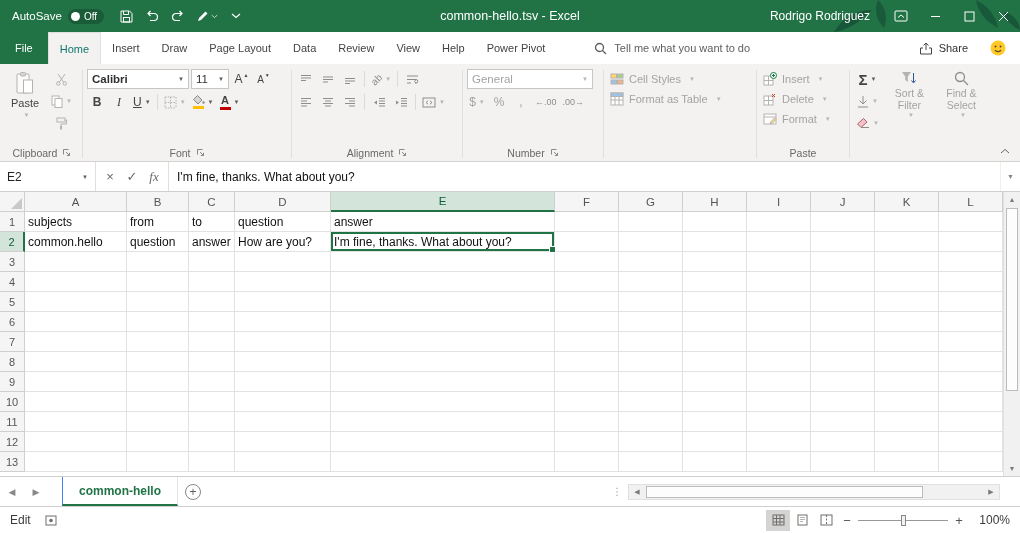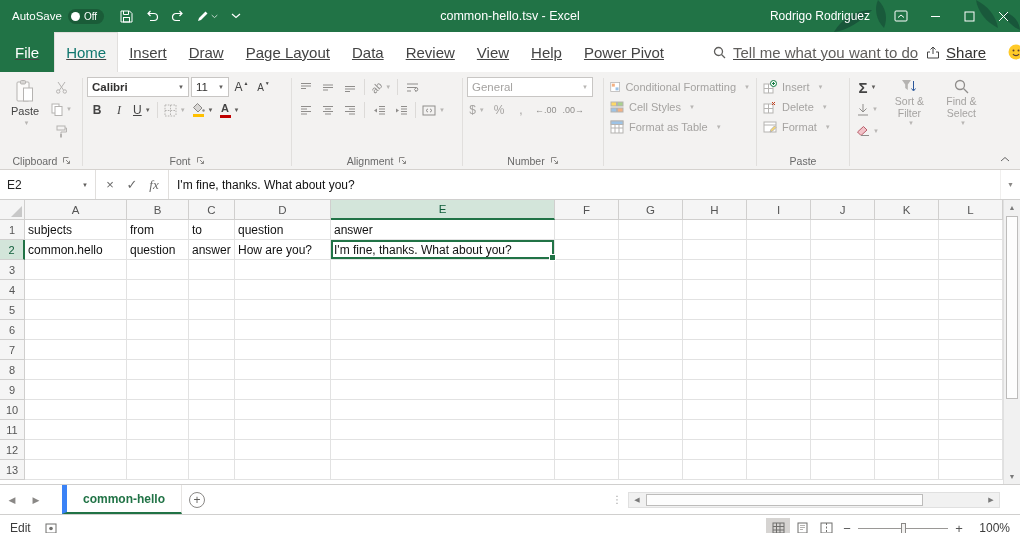--- a/index.html
+++ b/index.html
@@ -14,21 +14,21 @@
   .knob{width:9px;height:9px;border-radius:50%;background:#fff;display:inline-block;}
   .qat{display:flex;align-items:center;gap:2px;z-index:1;}
   .qbtn{width:24px;height:26px;display:flex;align-items:center;justify-content:center;}
   .qbtn.wide{width:30px;gap:2px;}
   .wtitle{position:absolute;left:50%;transform:translateX(-50%);font-size:12.5px;white-space:nowrap;z-index:1;}
   .tb-right{margin-left:auto;display:flex;align-items:center;height:100%;z-index:1;}
   .user{font-size:12px;margin-right:14px;}
   .wbtn{width:34px;height:32px;display:flex;align-items:center;justify-content:center;}
 
   
-  .tabrow{height:40px;background:#fff;display:flex;align-items:stretch;font-size:15px;color:#444;text-decoration:underline;}
+  .tabrow{height:32px;background:#fff;display:flex;align-items:stretch;font-size:11px;color:#444;}
   .tab{padding:0 11px;display:flex;align-items:center;white-space:nowrap;}
   .tab.file{background:#217346;color:#fff;padding:0 15px;}
   .tab.active{background:#f3f2f1;color:#0f766e;border:1px solid #e1dfdd;border-bottom:none;}
   .tellme{display:flex;align-items:center;gap:7px;color:#605e5c;margin-left:38px;white-space:nowrap;}
   .trspacer{flex:1;min-width:8px;}
   .sharebtn{display:flex;align-items:center;gap:6px;margin-right:22px;color:#323130;}
   .feedback{display:flex;align-items:center;margin-right:14px;}
 
   
   .ribbon{height:98px;background:#f3f2f1;border-bottom:1px solid #d5d2cf;display:flex;position:relative;padding:3px 0 0 2px;overflow:hidden;}
@@ -85,21 +85,21 @@
   .cell.active{box-shadow:inset 0 0 0 2px #217346;overflow:visible;position:relative;z-index:2;}
   .cell.active::after{content:"";position:absolute;right:-2px;bottom:-2px;width:5px;height:5px;background:#217346;border:1px solid #fff;}
   .vscroll{position:absolute;right:0;top:0;bottom:0;width:17px;background:#f1f1f1;border-left:1px solid #e0e0e0;display:flex;flex-direction:column;align-items:center;}
   .sarrow{height:15px;display:flex;align-items:center;justify-content:center;font-size:7px;color:#7a7a7a;width:100%;}
   .vtrack{flex:1;width:100%;position:relative;}
   .vthumb{position:absolute;top:1px;left:2px;right:2px;height:72%;background:#fdfdfd;border:1px solid #bdbcbb;}
 
   
   .sheetbar{height:30px;background:#fff;border-top:1px solid #d0cfce;display:flex;align-items:stretch;font-size:12px;}
   .snav{width:24px;display:flex;align-items:center;justify-content:center;color:#8a8886;font-size:9px;}
-  .sheettab{margin-left:14px;padding:0 16px;display:flex;align-items:center;color:#217346;font-weight:700;border-left:5px solid #3b82f6;border-right:1px solid #e6e4e2;border-bottom:2px solid #217346;background:#fff;}
+  .sheettab{margin-left:14px;padding:0 16px;display:flex;align-items:center;color:#217346;font-weight:700;border-left:1px solid #3b82f6;border-right:1px solid #e6e4e2;border-bottom:2px solid #217346;background:#fff;}
   .addsheet{width:30px;display:flex;align-items:center;justify-content:center;}
   .addcirc{width:16px;height:16px;border:1px solid #8a8886;border-radius:50%;display:flex;align-items:center;justify-content:center;color:#5f5e5c;font-size:12px;line-height:1;}
   .sbspacer{flex:1;}
   .dots{display:flex;align-items:center;color:#a0a0a0;font-size:10px;padding:0 6px;}
   .hscroll{width:372px;margin-right:20px;display:flex;align-items:center;background:#f1f1f1;border:1px solid #e0e0e0;height:16px;align-self:center;}
   .harrow{width:16px;display:flex;align-items:center;justify-content:center;font-size:7px;color:#7a7a7a;}
   .htrack{flex:1;position:relative;height:100%;}
   .hthumb{position:absolute;left:1px;top:1px;bottom:1px;width:82%;background:#fdfdfd;border:1px solid #bdbcbb;}
 
   
@@ -445,28 +445,20 @@
           <path d="M4 4l3.5 3.5M7.5 4.8v2.7H4.8" fill="none" stroke="#8a8886"></path>
         </svg>
     </div>
   </div>
   <div class="rsep"></div>
 
   <div class="rgroup" style="width:152px;">
     <div class="rbody col" style="gap:1px;">
       <div class="stylerow dim hasdd">
         <svg width="14" height="14" viewBox="0 0 14 14">
-            <rect x="1" y="1" width="12" height="12" fill="#fff" stroke="#b5b3b1"></rect>
-            <rect x="2.5" y="2.5" width="4" height="4" fill="#f4b183"></rect>
-            <rect x="7.5" y="7.5" width="4" height="4" fill="#9dc3e6"></rect>
-          </svg>
-        <span>Conditional Formatting</span>
-      </div>
-      <div class="stylerow dim hasdd">
-        <svg width="14" height="14" viewBox="0 0 14 14">
             <rect x="1" y="2" width="5.5" height="4" fill="#ffd966" stroke="#b5b3b1"></rect>
             <rect x="7.5" y="2" width="5.5" height="4" fill="#a9d18e" stroke="#b5b3b1"></rect>
             <rect x="1" y="8" width="5.5" height="4" fill="#9dc3e6" stroke="#b5b3b1"></rect>
             <rect x="7.5" y="8" width="5.5" height="4" fill="#f4b183" stroke="#b5b3b1"></rect>
           </svg>
         <span>Cell Styles</span>
       </div>
       <div class="stylerow dim hasdd">
         <svg width="14" height="14" viewBox="0 0 14 14">
             <rect x="1" y="1" width="12" height="12" fill="#fff" stroke="#b5b3b1"></rect>

